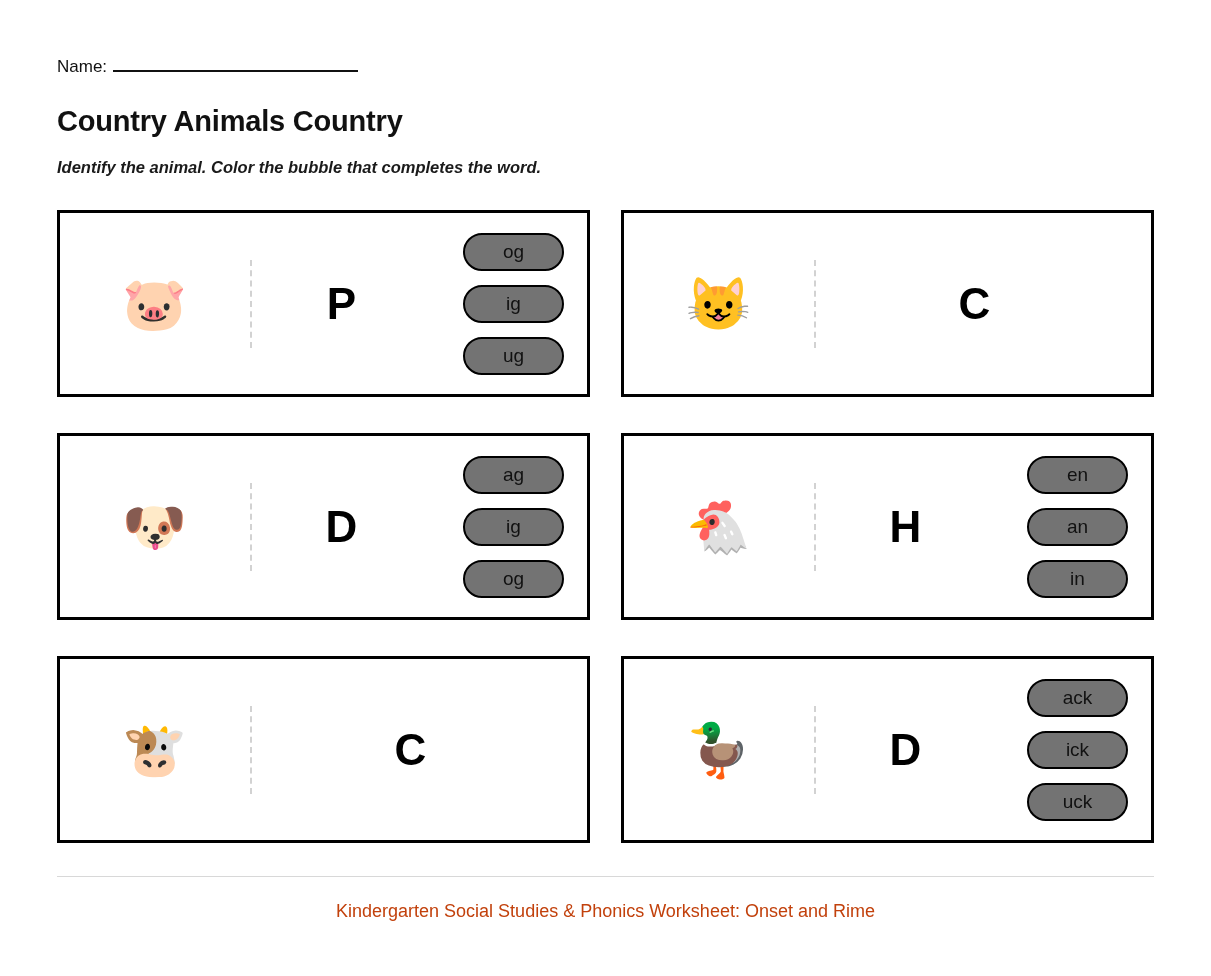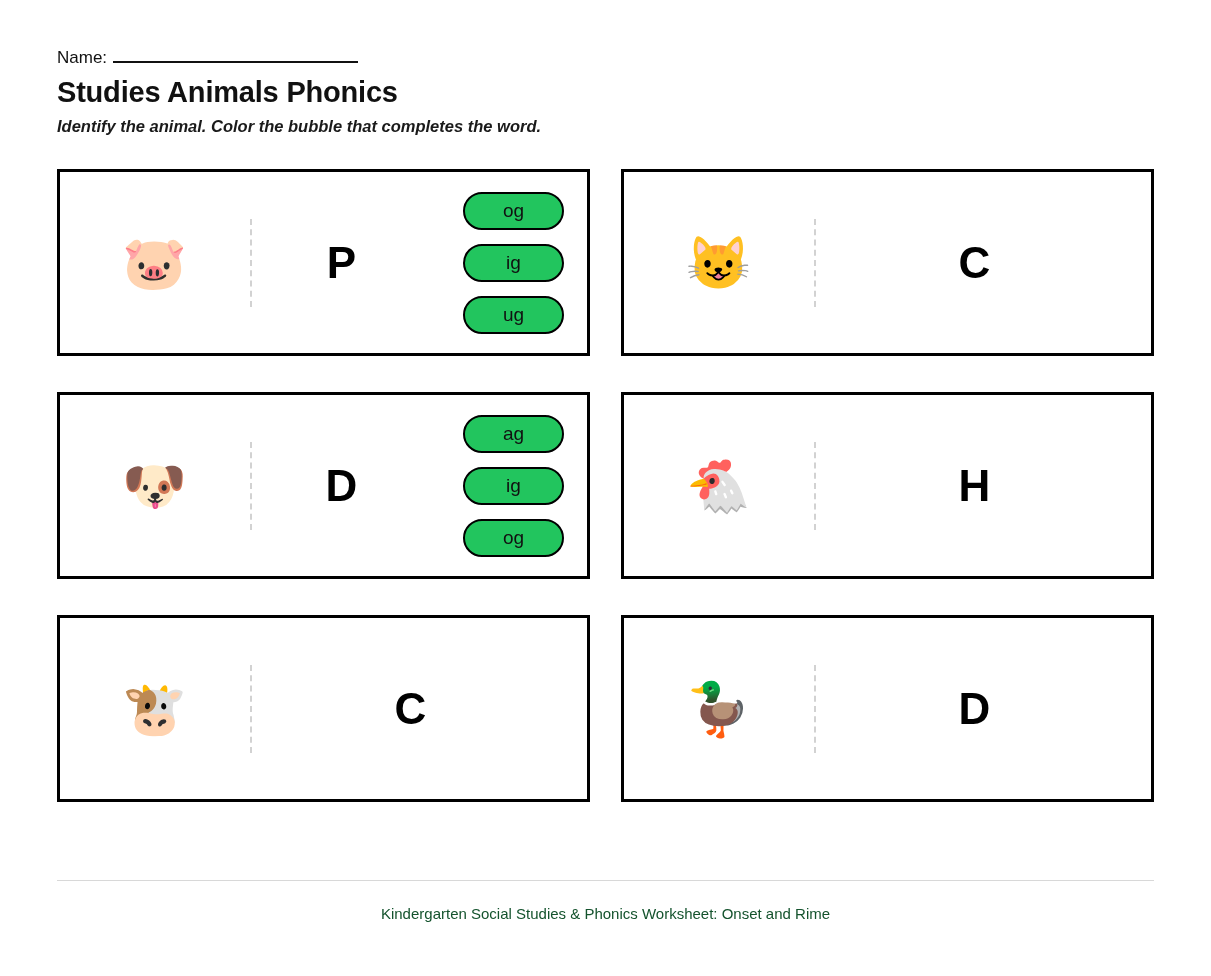--- a/index.html
+++ b/index.html
@@ -17,21 +17,22 @@
     position: relative;
     width: 1211px;
     height: 976px;
     padding: 0 57px;
   }
 
   
   .meta-row {
     display: flex;
     justify-content: space-between;
-    padding-top: 48px;
+    align-items: flex-end;
+    padding-top: 77px;
     height: 34px;
   }
   .meta-field {
     display: flex;
     align-items: baseline;
     gap: 6px;
   }
   .meta-label {
     font-size: 17px;
     font-weight: 400;
@@ -49,21 +50,21 @@
 
   
   .worksheet-title {
     margin-top: 28px;
     font-size: 29px;
     font-weight: 700;
     letter-spacing: -0.2px;
     color: #111111;
   }
   .worksheet-subtitle {
-    margin-top: 8px;
+    margin-top: 20px;
     font-size: 16.5px;
     font-style: italic;
     font-weight: 700;
     color: #1a1a1a;
   }
 
   
   .problem-grid {
     margin-top: 33px;
     display: grid;
@@ -123,21 +124,21 @@
     align-items: center;
     justify-content: center;
     gap: 14px;
     padding-right: 9px;
   }
   .choice-bubble {
     width: 101px;
     height: 38px;
     border: 2px solid #000000;
     border-radius: 999px;
-    background: #22c55e;
+    background: #737373;
     display: flex;
     align-items: center;
     justify-content: center;
     font-size: 19px;
     font-weight: 400;
     color: #111111;
     cursor: pointer;
   }
 
   
@@ -147,37 +148,37 @@
     right: 57px;
     bottom: 54px;
   }
   .footer-rule {
     height: 0;
     border-top: 1px solid #d8d8d8;
   }
   .footer-text {
     margin-top: 24px;
     text-align: center;
-    font-size: 15px;
-    color: #14532d;
+    font-size: 18px;
+    color: #c2410c;
   }
 </style>
 </head>
 <body>
 
 <div class="page">
 
   <div class="meta-row">
     <div class="meta-field">
       <span class="meta-label">Name:</span>
       <span class="meta-rule meta-rule-name"></span>
     </div>
   </div>
 
-  <h1 class="worksheet-title">Studies Animals Phonics</h1>
+  <h1 class="worksheet-title">Country Animals Country</h1>
   <p class="worksheet-subtitle">Identify the animal. Color the bubble that completes the word.</p>
 
   <div class="problem-grid">
 
     <div class="problem-card">
       <div class="card-picture">
         <span class="emoji">🐷</span>
       </div>
       <div class="card-divider"></div>
       <div class="card-onset">
@@ -216,39 +217,49 @@
     </div>
 
     <div class="problem-card">
       <div class="card-picture">
         <span class="emoji">🐔</span>
       </div>
       <div class="card-divider"></div>
       <div class="card-onset">
         <span class="onset-letter">H</span>
       </div>
+      <div class="card-choices">
+        <div class="choice-bubble">en</div>
+        <div class="choice-bubble">an</div>
+        <div class="choice-bubble">in</div>
+      </div>
     </div>
 
     <div class="problem-card">
       <div class="card-picture">
         <span class="emoji">🐮</span>
       </div>
       <div class="card-divider"></div>
       <div class="card-onset">
         <span class="onset-letter">C</span>
       </div>
     </div>
 
     <div class="problem-card">
       <div class="card-picture">
         <span class="emoji">🦆</span>
       </div>
       <div class="card-divider"></div>
       <div class="card-onset">
         <span class="onset-letter">D</span>
+      </div>
+      <div class="card-choices">
+        <div class="choice-bubble">ack</div>
+        <div class="choice-bubble">ick</div>
+        <div class="choice-bubble">uck</div>
       </div>
     </div>
 
   </div>
 
   <div class="footer">
     <div class="footer-rule"></div>
     <div class="footer-text">Kindergarten Social Studies &amp; Phonics Worksheet: Onset and Rime</div>
   </div>
 

